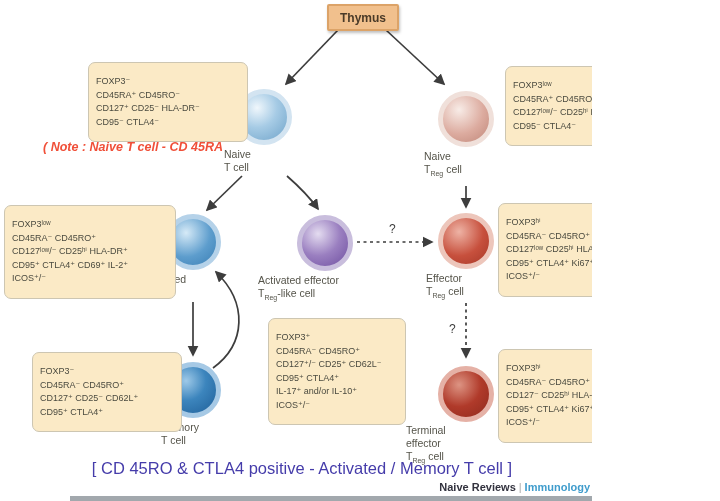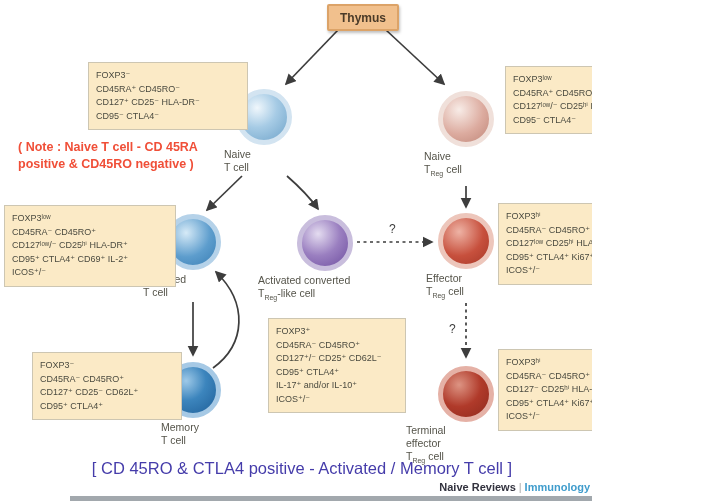--- a/index.html
+++ b/index.html
@@ -25,26 +25,26 @@
   .c-activated {border-color:#b5d2e9;background:radial-gradient(circle at 35% 30%, #d6eaf7 0%, #5d9dcd 55%, #3a7fb5 100%);}
   .c-converted {border-color:#c9bedd;background:radial-gradient(circle at 35% 30%, #e4dcf0 0%, #9a7fc0 50%, #6f4fa0 100%);}
   .c-effector  {border-color:#edc6bb;background:radial-gradient(circle at 35% 30%, #eeb3a5 0%, #c7503d 55%, #a63828 100%);}
   .c-memory    {border-color:#a6c9e5;background:radial-gradient(circle at 35% 30%, #9ec9e8 0%, #3c85bd 45%, #1f5f98 100%);}
   .c-terminal  {border-color:#e5b1a6;background:radial-gradient(circle at 35% 30%, #dd9483 0%, #b03a2a 50%, #8f2a1d 100%);}
 
   .cell-label{position:absolute;text-align:left;font-size:10.5px;line-height:13px;color:#55544a;}
   .cell-label sub{font-size:7px;line-height:0;}
 
   
-  .mbox{position:absolute;background:#fbeac6;border:1px solid #cdc6b2;border-radius:0;
-        padding:6px 7px;font-size:9px;line-height:13.5px;color:#4b4b40;letter-spacing:0;}
+  .mbox{position:absolute;background:#fbeac6;border:1px solid #cdc6b2;border-radius:7px;
+        padding:12px 7px;font-size:9px;line-height:13.5px;color:#4b4b40;letter-spacing:0;}
 
   
-  .note-red{position:absolute;left:18px;top:139px;width:230px;
-            font-size:12.5px;line-height:17px;font-weight:bold;color:#f04f38;}
+  .note-red{position:absolute;left:18px;top:139px;width:230px;text-align:center;
+            font-size:12.5px;line-height:17px;font-weight:bold;color:#f04f38;font-style:italic;}
   .note-blue{position:absolute;left:22px;top:459px;width:560px;text-align:center;
              font-size:16.5px;font-weight:normal;color:#453caa;}
 
   .qmark{position:absolute;font-size:12px;color:#3d3d3d;}
 
   
   .footer{position:absolute;right:2px;top:481px;font-size:11px;}
   .footer .brand{font-weight:bold;color:#32323e;}
   .footer .sep{color:#a9a9a9;padding:0 3px;}
   .footer .journal{font-weight:bold;color:#3f9ccc;margin-top:7px;}
@@ -92,21 +92,21 @@
   </div>
   <div class="cell-label" style="left:424px;top:150px;width:84px;">
     <span>Naive</span><br>
     <span>T</span><sub>Reg</sub><span> cell</span>
   </div>
   <div class="cell-label" style="left:143px;top:273px;width:100px;">
     <span>Activated</span><br>
     <span>T cell</span><sub></sub><span></span>
   </div>
   <div class="cell-label" style="left:258px;top:274px;width:134px;">
-    <span>Activated converted</span><br>
+    <span>Activated effector</span><br>
     <span>T</span><sub>Reg</sub><span>-like cell</span>
   </div>
   <div class="cell-label" style="left:426px;top:272px;width:80px;">
     <span>Effector</span><br>
     <span>T</span><sub>Reg</sub><span> cell</span>
   </div>
   <div class="cell-label" style="left:161px;top:421px;width:80px;">
     <span>Memory</span><br>
     <span>T cell</span><sub></sub><span></span>
   </div>
@@ -136,21 +136,20 @@
   </div>
   <div class="mbox" style="left:498px;top:349px;width:146px;">
     <div>FOXP3ʰⁱ<br>CD45RA⁻ CD45RO⁺<br>CD127⁻ CD25ʰⁱ HLA-DR⁺<br>CD95⁺ CTLA4⁺ Ki67⁺<br>ICOS⁺/⁻</div>
   </div>
 
   <div class="qmark" style="left:389px;top:222px;">?</div>
   <div class="qmark" style="left:449px;top:322px;">?</div>
 
   <div class="note-red">
     <span>( Note : Naive T cell - CD 45RA</span><br>
-    <span>positive &amp; CD45RO negative )</span>
   </div>
 
   <div class="note-blue">[ CD 45RO &amp; CTLA4 positive - Activated / Memory T cell ]</div>
 
   <div class="footer">
     <span class="brand">Naive Reviews</span><span class="sep">|</span><span class="journal">Immunology</span>
   </div>
 
   <div class="bottombar"></div>
 </div>

